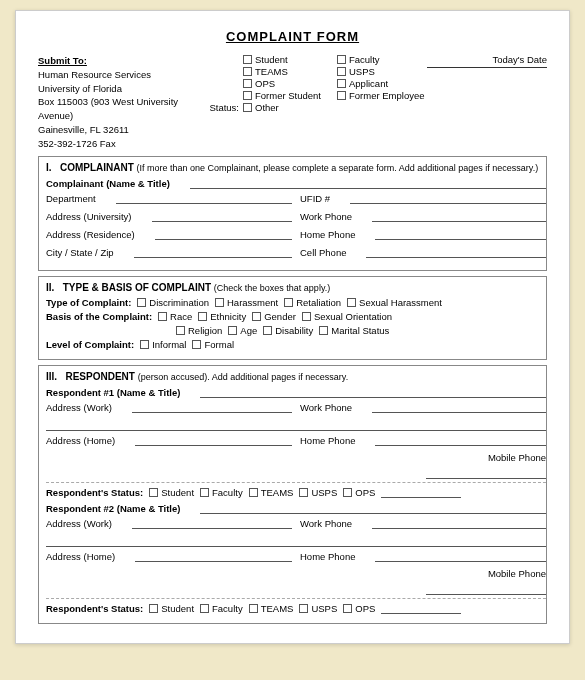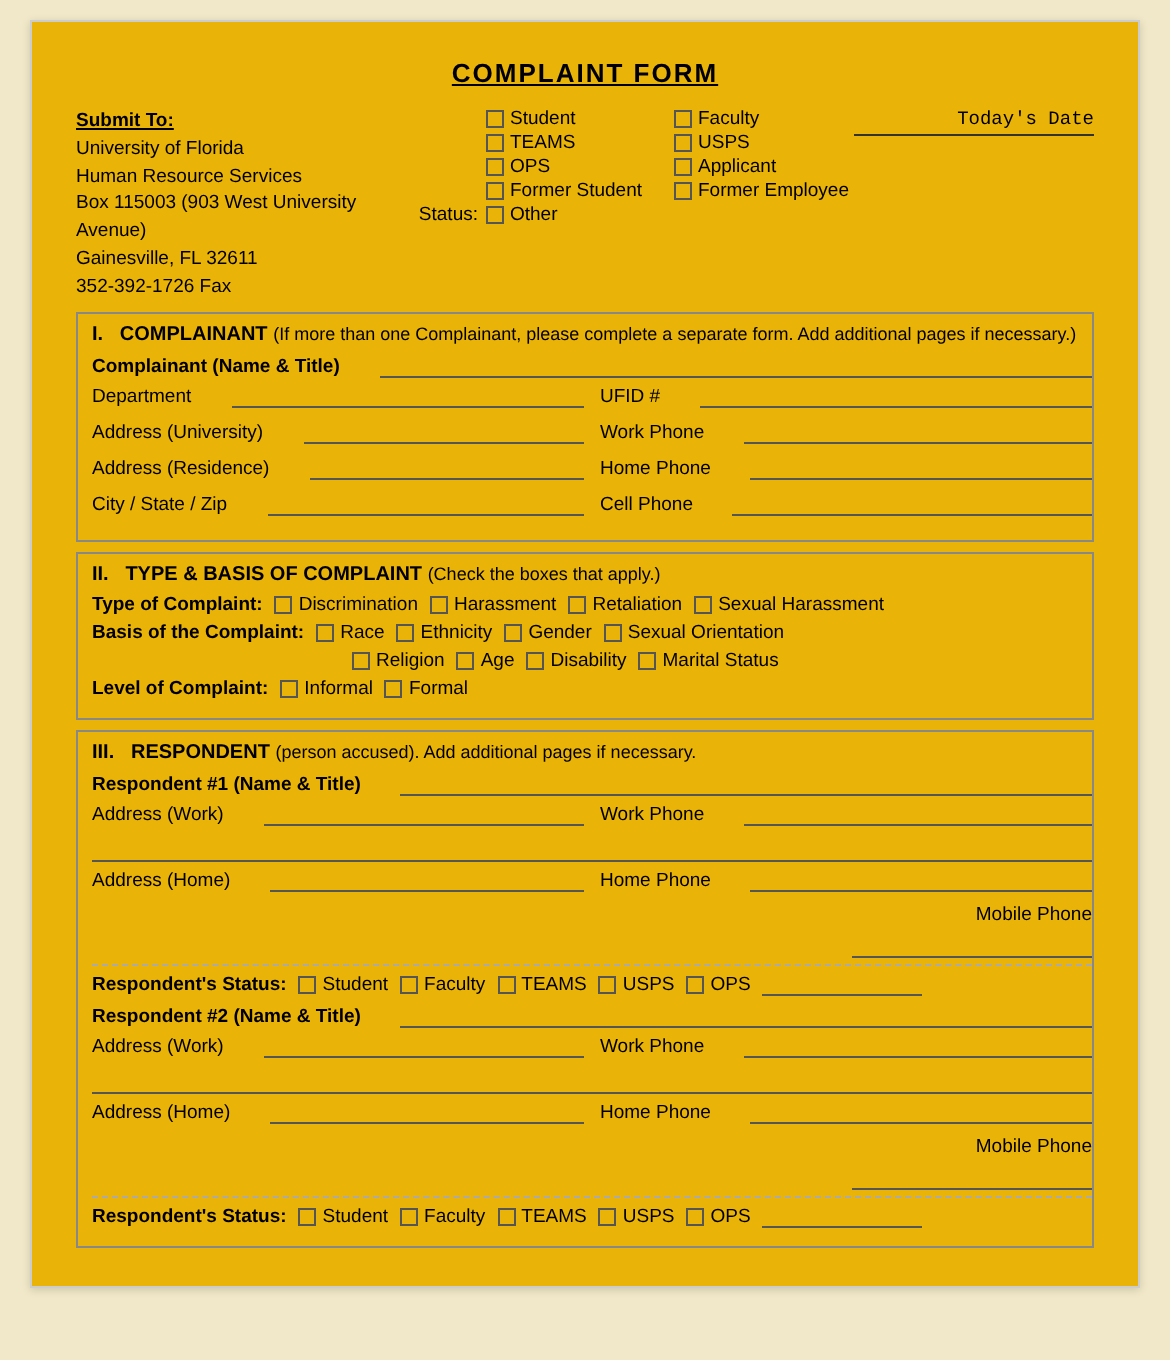--- a/index.html
+++ b/index.html
@@ -8,21 +8,21 @@
       font-size: 10px;
       background: #f0e8c8;
       display: flex;
       justify-content: center;
       align-items: flex-start;
       padding: 10px;
       width: 585px;
       min-height: 680px;
     }
     .page {
-      background: #eab308;
+      background: #ffffff;
       width: 555px;
       padding: 18px 22px 14px 22px;
       border: 1px solid #ccc;
       box-shadow: 0 1px 4px rgba(0,0,0,0.15);
     }
     .title {
       text-align: center;
       font-size: 13px;
       font-weight: bold;
       text-decoration: underline;
@@ -72,21 +72,20 @@
     .checkbox {
       width: 9px;
       height: 9px;
       border: 1px solid #555;
       display: inline-block;
       flex-shrink: 0;
     }
     .date-block {
       font-size: 9.5px;
       text-align: right;
-      font-family: Liberation Mono, monospace;
     }
     .date-line {
       border-bottom: 1px solid #333;
       width: 120px;
       margin-left: auto;
       margin-top: 2px;
     }
 
     
     .section {
@@ -172,22 +171,22 @@
 </head>
 <body>
 
 <div class="page">
 
   <div class="title">COMPLAINT FORM</div>
 
   <div class="header-row">
     <div class="submit-block">
       <div><span class="submit-label">Submit To:</span></div>
+      <div>Human Resource Services</div>
       <div>University of Florida</div>
-      <div>Human Resource Services</div>
       <div>Box 115003 (903 West University Avenue)</div>
       <div>Gainesville, FL  32611</div>
       <div>352-392-1726 Fax</div>
     </div>
 
     <div class="status-block">
       <div class="status-row">
         <span class="status-label">Status:</span>
         <div class="status-grid">
           <div class="status-item">

